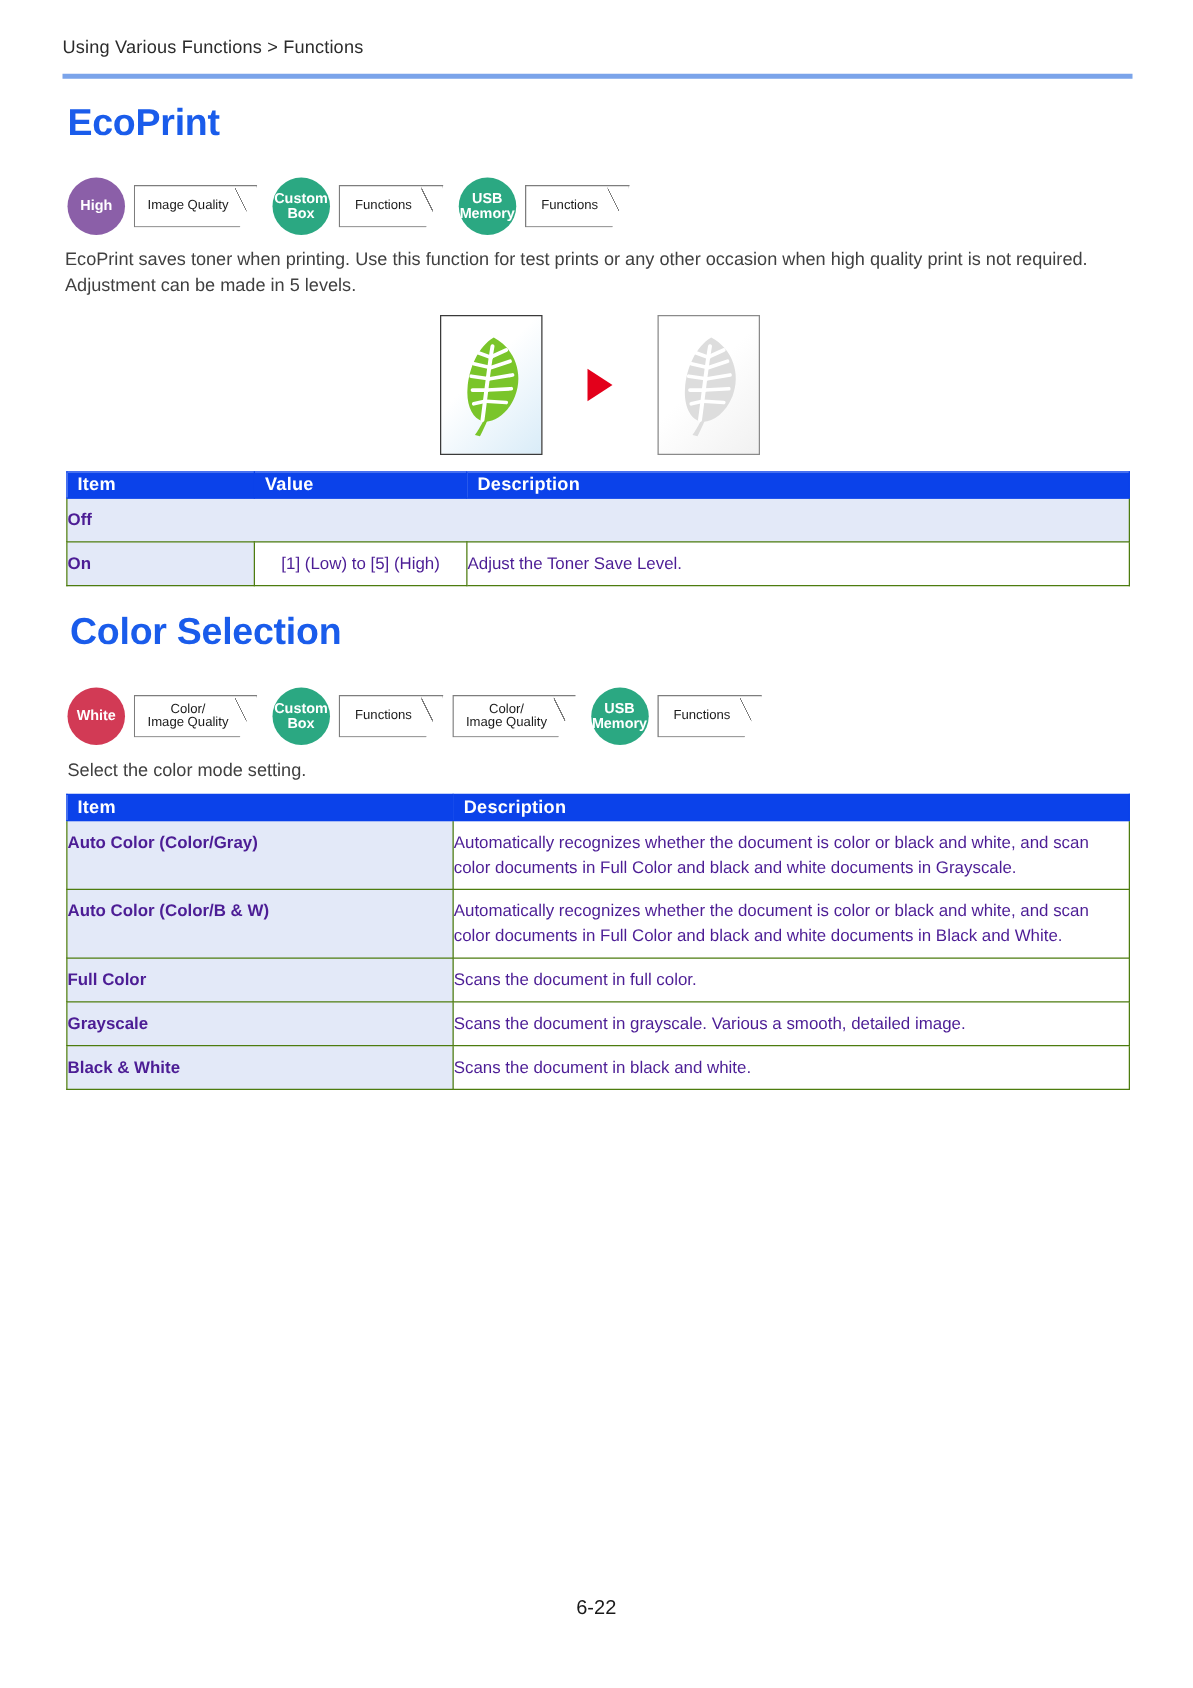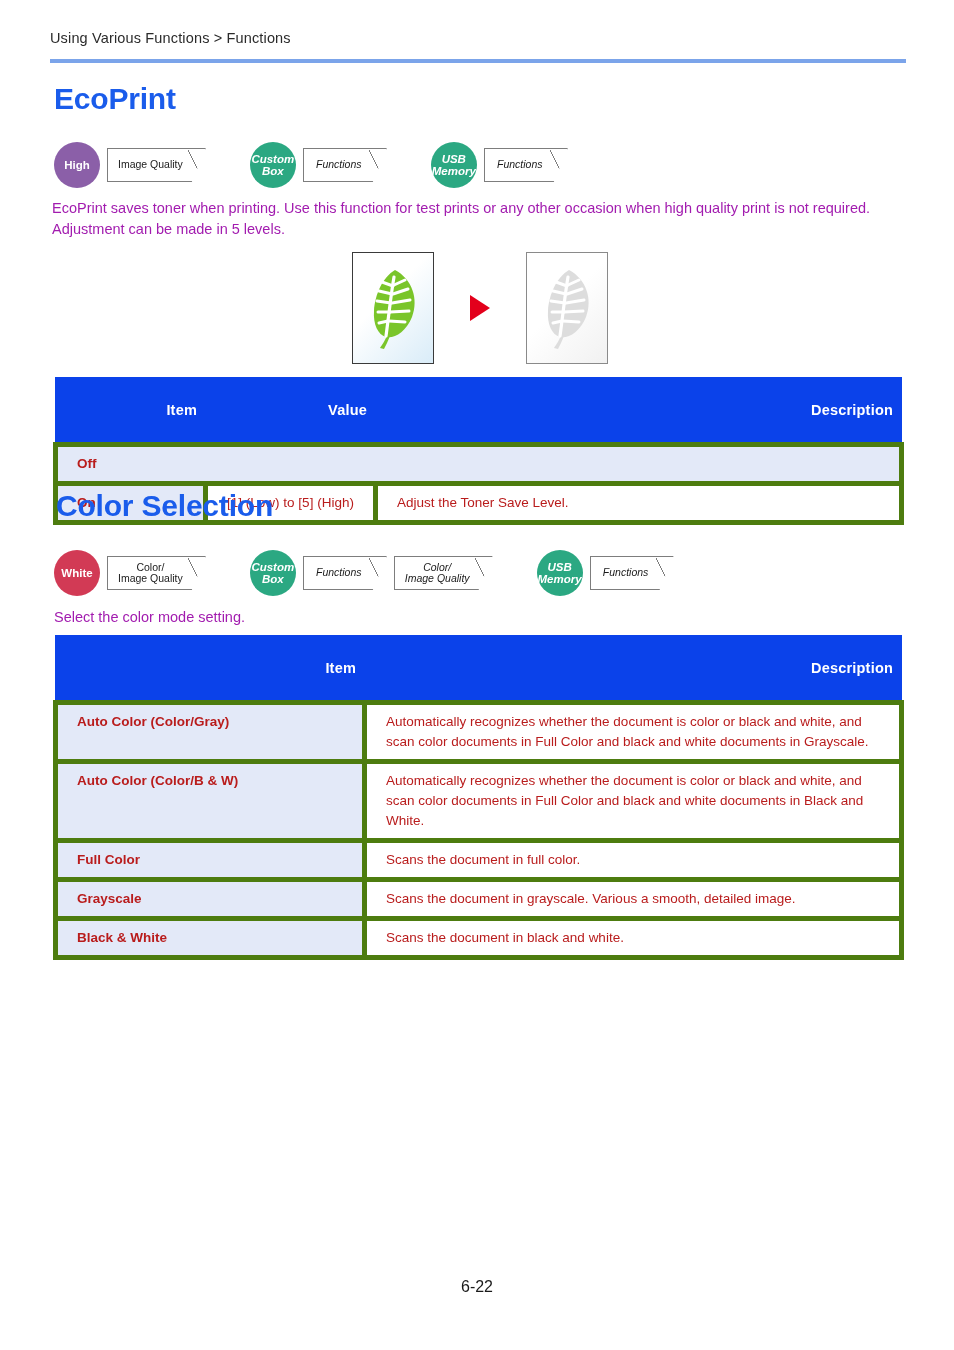--- a/index.html
+++ b/index.html
@@ -48,21 +48,21 @@
   }
   .h1.ecoprint { left: 54px; top: 82px; font-size: 30px; }
   .h1.colorsel { left: 56px; top: 489px; font-size: 30px; }
 
   
   .badge-row { position: absolute; display: flex; align-items: center; }
   .badge-row.eco { left: 54px; top: 142px; }
   .badge-row.cs  { left: 54px; top: 550px; }
 
   .badge-group { display: flex; align-items: center; }
-  .badge-group + .badge-group { margin-left: 44px; font-style: italic; }
+  .badge-group + .badge-group { margin-left: 12px; }
 
   .badge-circle {
     width: 46px; height: 46px;
     border-radius: 50%;
     display: flex;
     flex-direction: column;
     align-items: center;
     justify-content: center;
     color: #ffffff;
     font-weight: bold;
@@ -110,21 +110,21 @@
     background: linear-gradient(to bottom left, transparent 49%, #7d7d7d 49%, #7d7d7d 52%, transparent 52%);
     pointer-events: none;
   }
   .badge-tag .tagline { display: block; }
 
   
   .para {
     position: absolute;
     font-size: 14.5px;
     line-height: 21px;
-    color: #a21caf;
+    color: #404040;
   }
   .para.eco { left: 52px; top: 198px; width: 852px; }
   .para.cs  { left: 54px; top: 607px; width: 852px; }
 
   
   .illus {
     position: absolute;
     left: 352px;
     top: 249px;
     width: 260px;
@@ -163,31 +163,31 @@
     background: #ffffff;
   }
   table.doc.t1 { left: 53px; top: 377px; width: 851px; }
   table.doc.t2 { left: 53px; top: 635px; width: 851px; }
 
   table.doc th {
     background: #0b42ea;
     color: #ffffff;
     font-weight: bold;
     font-size: 14.5px;
-    text-align: right;
-    padding: 24px 8px;
+    text-align: left;
+    padding: 2px 8px;
     border: 1px solid #0b42ea;
     letter-spacing: .2px;
   }
   table.doc td {
-    border: 5px solid #4d7c0f;
-    padding: 7px 19px;
+    border: 1px solid #4d7c0f;
+    padding: 7px 0;
     vertical-align: top;
     line-height: 20px;
-    color: #b91c1c;
+    color: #4c1d95;
   }
   td.tint { background: #e3e9f8; font-weight: bold; }
   td.tint-span { background: #e3e9f8; font-weight: bold; }
   td.plain { background: #ffffff; }
   td.center { text-align: center; font-weight: normal; margin-left: 31px; }
 
   
   .footer-page {
     position: absolute;
     left: 0;

